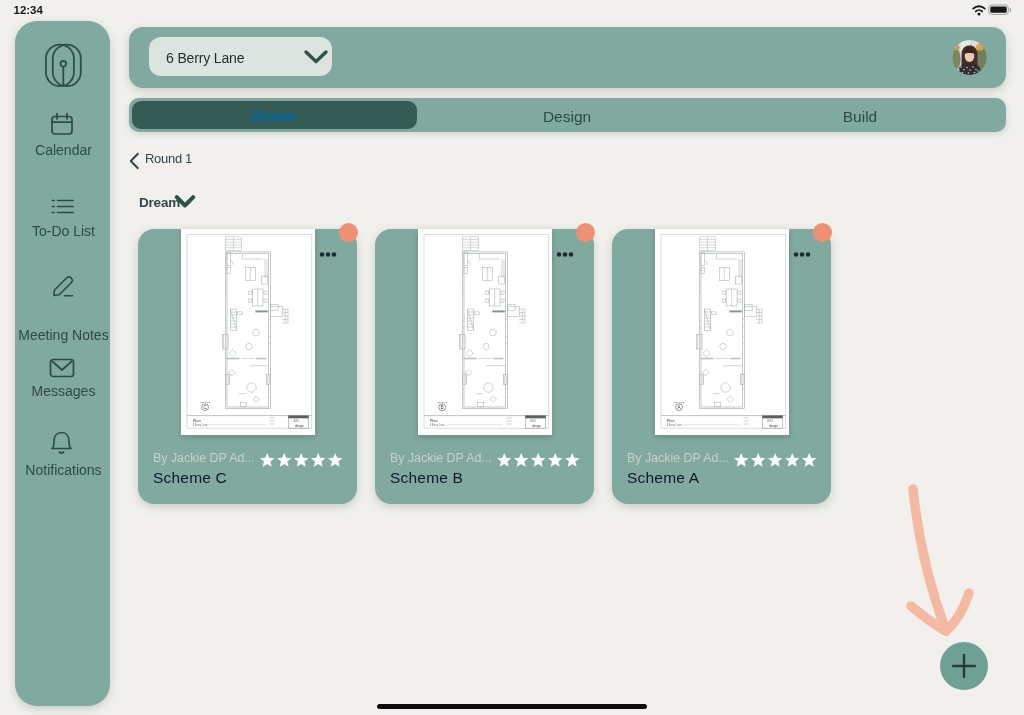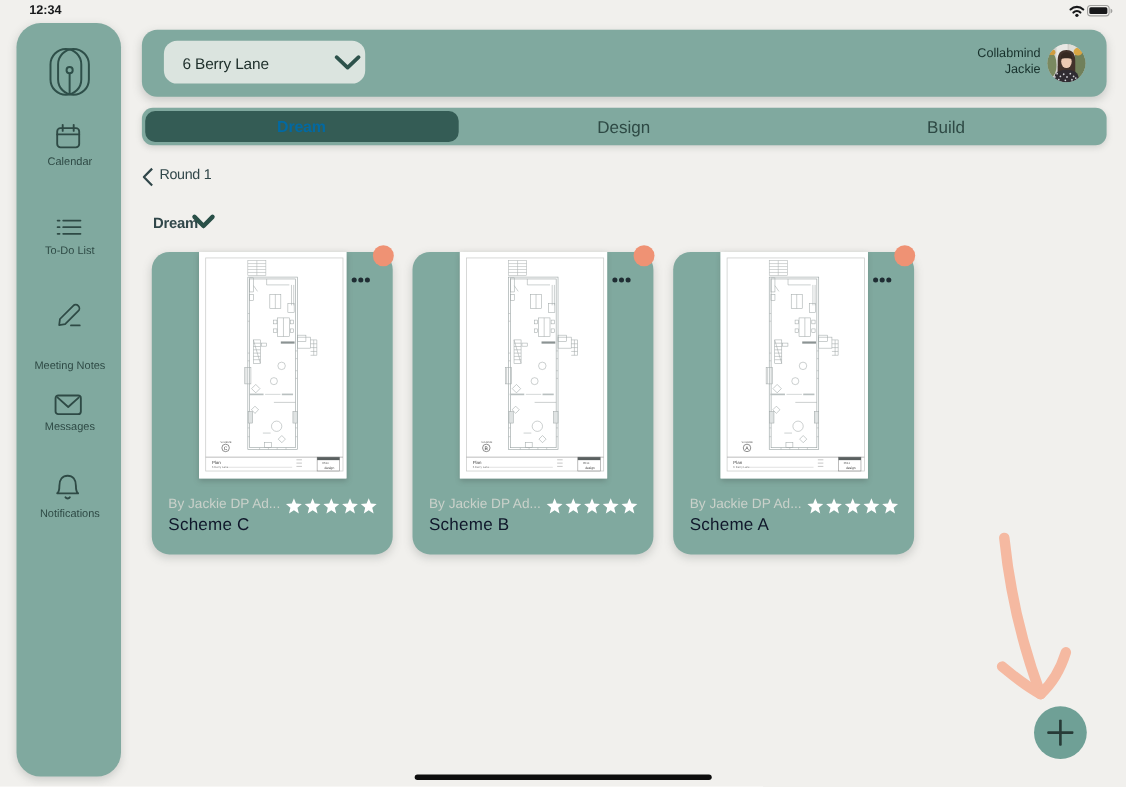--- a/index.html
+++ b/index.html
@@ -7,27 +7,27 @@
   #app{position:relative;width:1024px;height:715px;background:#f1f0ed;overflow:hidden;}
   .abs{position:absolute;}
   .sage{background:#80a99f;}
   .card{position:absolute;top:229px;width:219px;height:275px;background:#80a99f;border-radius:16px;box-shadow:0 3px 8px rgba(90,100,95,.25);}
   .plan{position:absolute;left:42.5px;top:-0.5px;width:134px;height:206px;background:#fff;box-shadow:0 2px 5px rgba(60,70,65,.3);}
   .odot{position:absolute;left:201px;top:-6px;width:19px;height:19px;border-radius:50%;background:#ef9274;}
   .menu3{position:absolute;left:181px;top:22px;}
   .byline{position:absolute;left:15px;top:221.5px;font-size:12.4px;color:#c9d1ca;letter-spacing:0;}
   .scheme{position:absolute;left:15px;top:240px;font-size:15.5px;color:#0f172a;letter-spacing:.2px;}
   .stars{position:absolute;left:120.5px;top:222.5px;}
-  .sideitem{position:absolute;left:16px;width:95px;text-align:center;color:#2e4a45;font-size:10px;}
+  .sideitem{position:absolute;left:16px;width:95px;text-align:center;color:#2e4a45;font-size:14px;}
 </style>
 </head>
 <body>
 <div id="app">
 
-  <div class="abs" style="left:13.5px;top:4px;font-size:11.5px;font-weight:bold;color:#17181a;letter-spacing:0;margin-left:13px;">12:34</div>
+  <div class="abs" style="left:13.5px;top:4px;font-size:11.5px;font-weight:bold;color:#17181a;letter-spacing:0;">12:34</div>
 
   <svg class="abs" style="left:970px;top:0px;" width="44" height="18" viewBox="0 0 44 18">
     <path d="M3.2 8.6 A8.4 8.4 0 0 1 14.8 8.6" fill="none" stroke="#17181a" stroke-width="1.9" stroke-linecap="round"></path>
     <path d="M5.8 11.4 A4.6 4.6 0 0 1 12.2 11.4" fill="none" stroke="#17181a" stroke-width="1.9" stroke-linecap="round"></path>
     <circle cx="9" cy="13.9" r="1.5" fill="#17181a"></circle>
     <rect x="18.7" y="5" width="19.6" height="9.4" rx="2.8" fill="none" stroke="#a0a09e" stroke-width="1"></rect>
     <rect x="20.3" y="6.6" width="16.4" height="6.2" rx="1.4" fill="#17181a"></rect>
     <path d="M39.6 7.7 a2.4 2.4 0 0 1 0 4.6 z" fill="#a0a09e"></path>
   </svg>
 
@@ -96,21 +96,20 @@
   <div class="abs sage" style="left:129px;top:27px;width:877px;height:61px;border-radius:14px;box-shadow:0 3px 8px rgba(90,100,95,.25);"></div>
 
   <div class="abs" style="left:149px;top:37px;width:183px;height:39px;border-radius:12px;background:#dbe4df;"></div>
 
   <div class="abs" style="left:166px;top:50px;font-size:14px;color:#1d2e2a;letter-spacing:-.15px;">6 Berry Lane</div>
 
   <svg class="abs" style="left:303px;top:49px;" width="26" height="16" viewBox="0 0 26 16">
     <polyline points="3,3 13,12.5 23,3" fill="none" stroke="#2d524b" stroke-width="3.4" stroke-linecap="round" stroke-linejoin="round"></polyline>
   </svg>
 
-  <div class="abs" style="left:831px;top:42px;width:115px;text-align:right;font-size:11.5px;line-height:14px;color:#16302b;">Collabmind<br>Jackie</div>
 
   <svg class="abs" style="left:951.5px;top:39.5px;border-radius:50%;" width="35" height="35" viewBox="0 0 35 35">
     <defs>
         <clipPath id="avc">
           <circle cx="17.5" cy="17.5" r="17.5"></circle>
         </clipPath>
       </defs>
     <g clip-path="url(#avc)">
       <rect width="35" height="35" fill="#d3d2cc"></rect>
       <rect x="8.5" y="0" width="10" height="20" fill="#e9e8e4"></rect>

